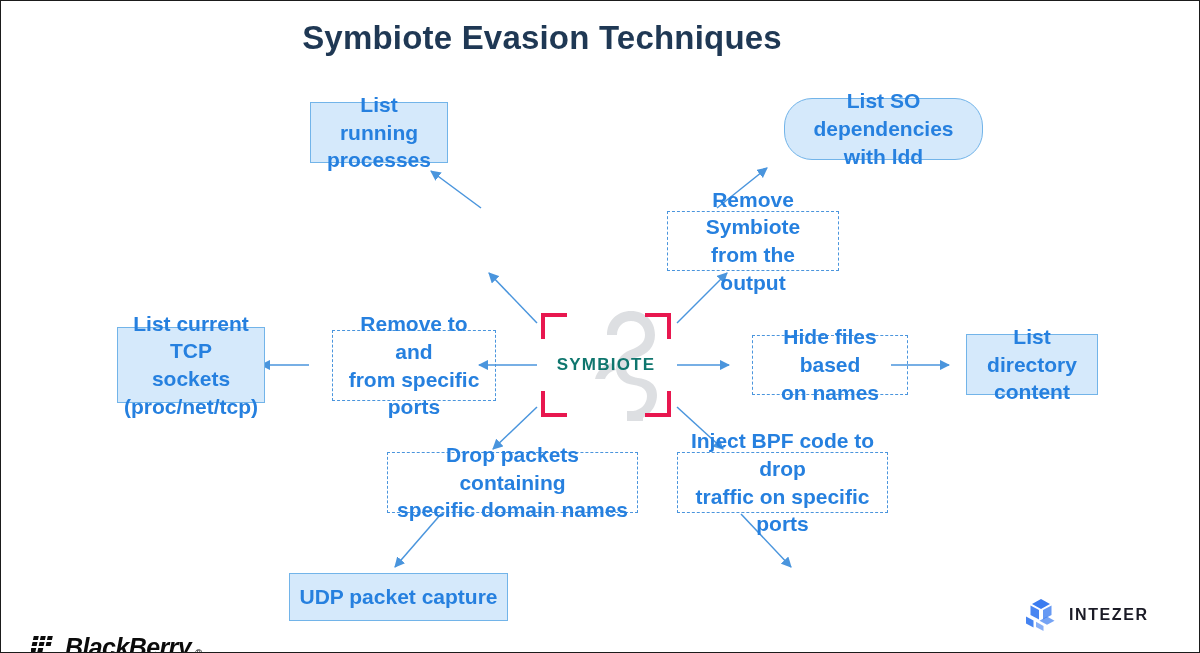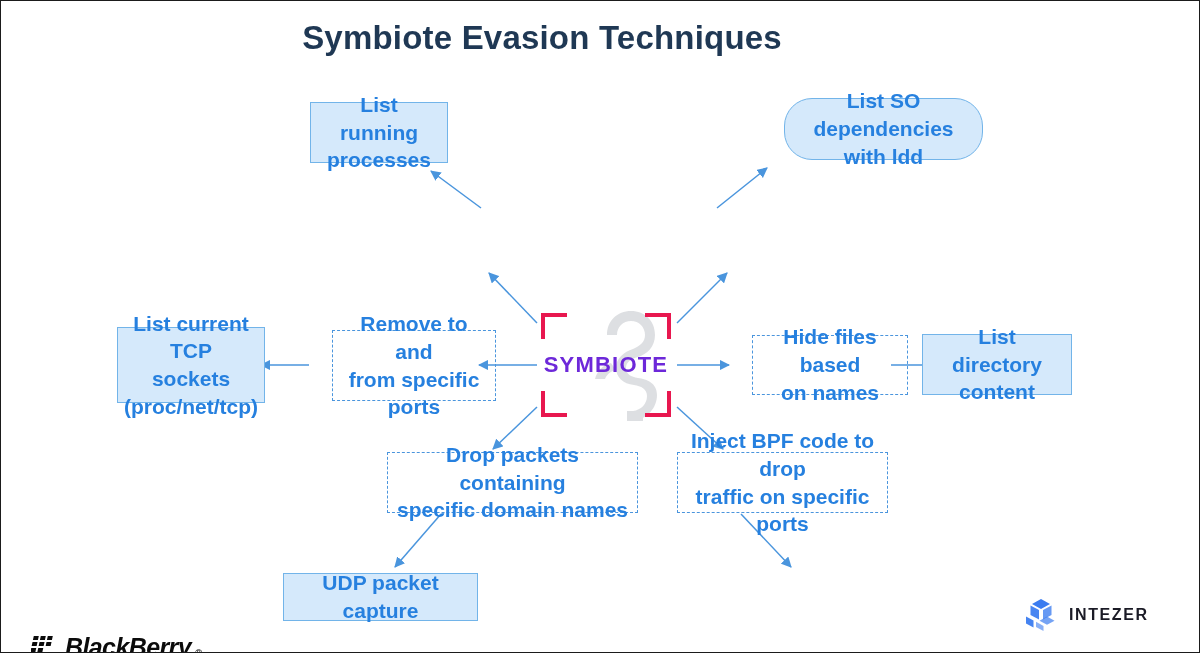--- a/index.html
+++ b/index.html
@@ -74,24 +74,24 @@
     width: 130px;
     height: 104px;
   }
   #center-label {
     position: absolute;
     left: 0; top: 0;
     width: 130px; height: 104px;
     display: flex;
     align-items: center;
     justify-content: center;
-    font-size: 22px;
+    font-size: 17px;
     font-weight: bold;
     letter-spacing: 1.2px;
-    color: #6d28d9;
+    color: #0f766e;
     z-index: 3;
   }
   .bracket {
     position: absolute;
     width: 22px;
     height: 22px;
     z-index: 2;
   }
   .bracket.tl { left: 0;  top: 0;  border-left: 4px solid #e8174f; border-top: 4px solid #e8174f; }
   .bracket.tr { right: 0; top: 0;  border-right: 4px solid #e8174f; border-top: 4px solid #e8174f; }
@@ -211,31 +211,35 @@
     <span>List SO dependencies
 with ldd</span>
   </div>
 
   <div class="node solid" style="left:96px; top:326px; width:148px; height:76px;">
     <span>List current TCP
 sockets
 (proc/net/tcp)</span>
   </div>
 
-  <div class="node solid" style="left:901px; top:333px; width:150px; height:61px;">
+  <div class="node solid" style="left:945px; top:333px; width:132px; height:61px;">
     <span>List directory
 content</span>
   </div>
 
-  <div class="node solid" style="left:262px; top:572px; width:195px; height:48px;">
+  <div class="node solid" style="left:268px; top:572px; width:219px; height:48px;">
     <span>UDP packet capture</span>
   </div>
 
 
 
+  <div class="node dashed" style="left:646px; top:210px; width:172px; height:60px;">
+    <span>Remove Symbiote
+from the output</span>
+  </div>
 
   <div class="node dashed" style="left:311px; top:329px; width:164px; height:71px;">
     <span>Remove to and
 from specific
 ports</span>
   </div>
 
   <div class="node dashed" style="left:731px; top:334px; width:156px; height:60px;">
     <span>Hide files based
 on names</span>

